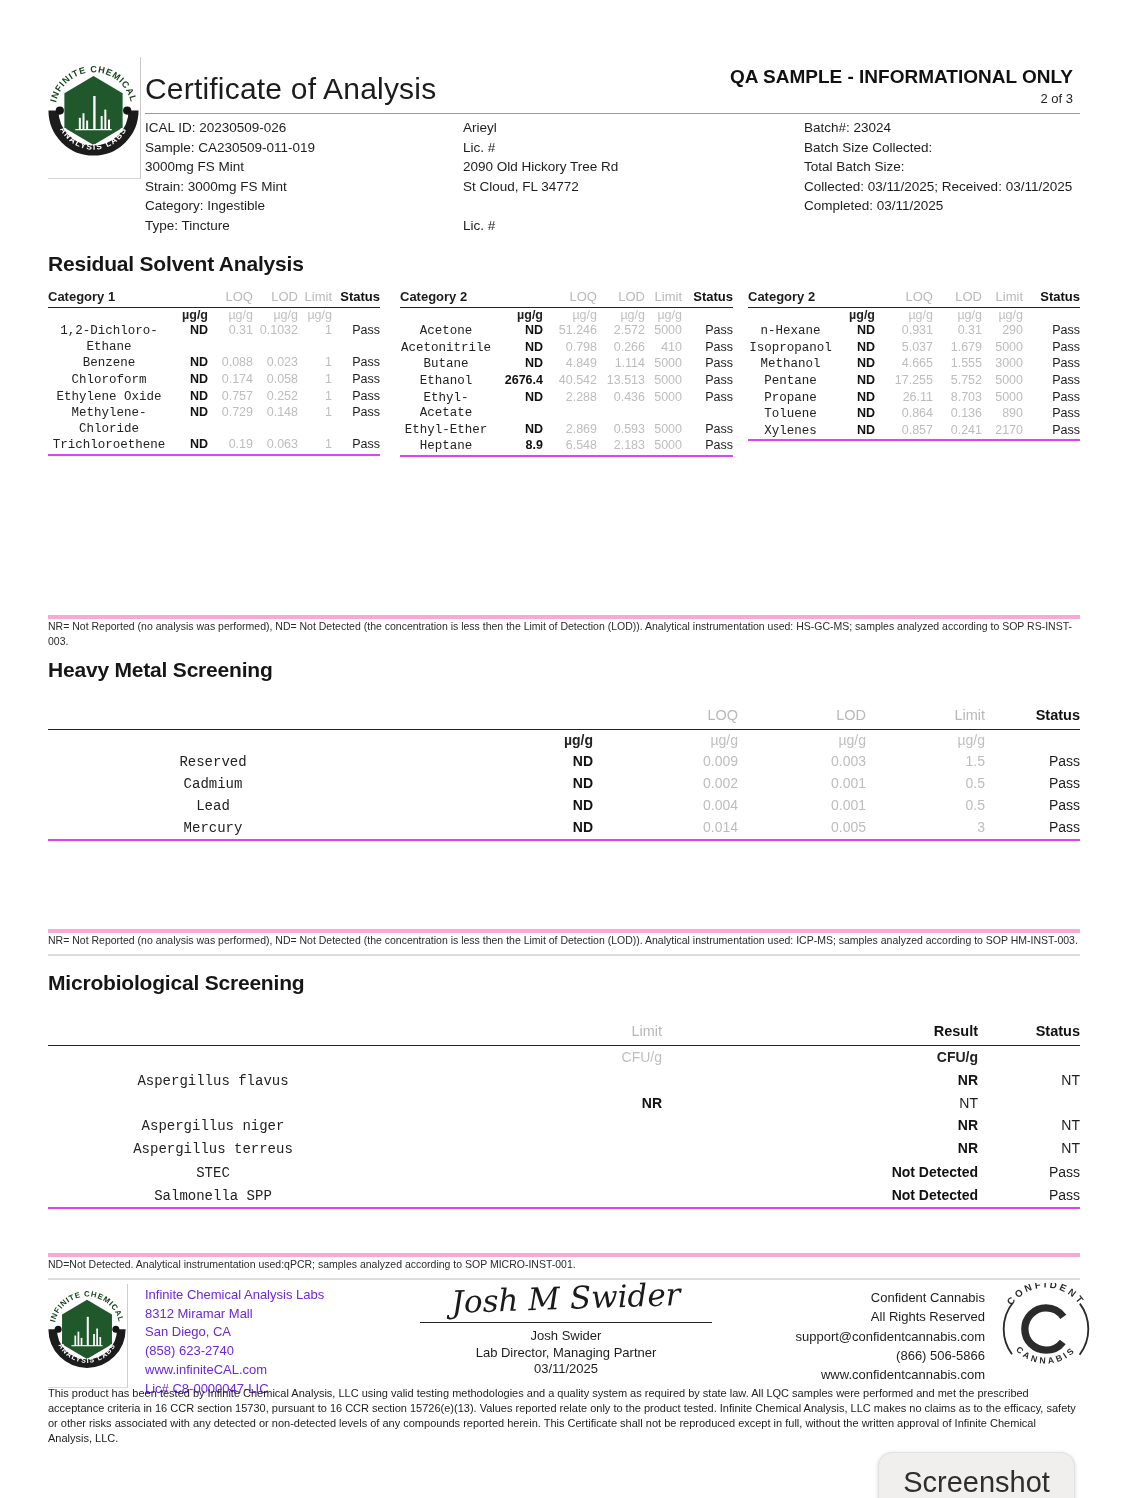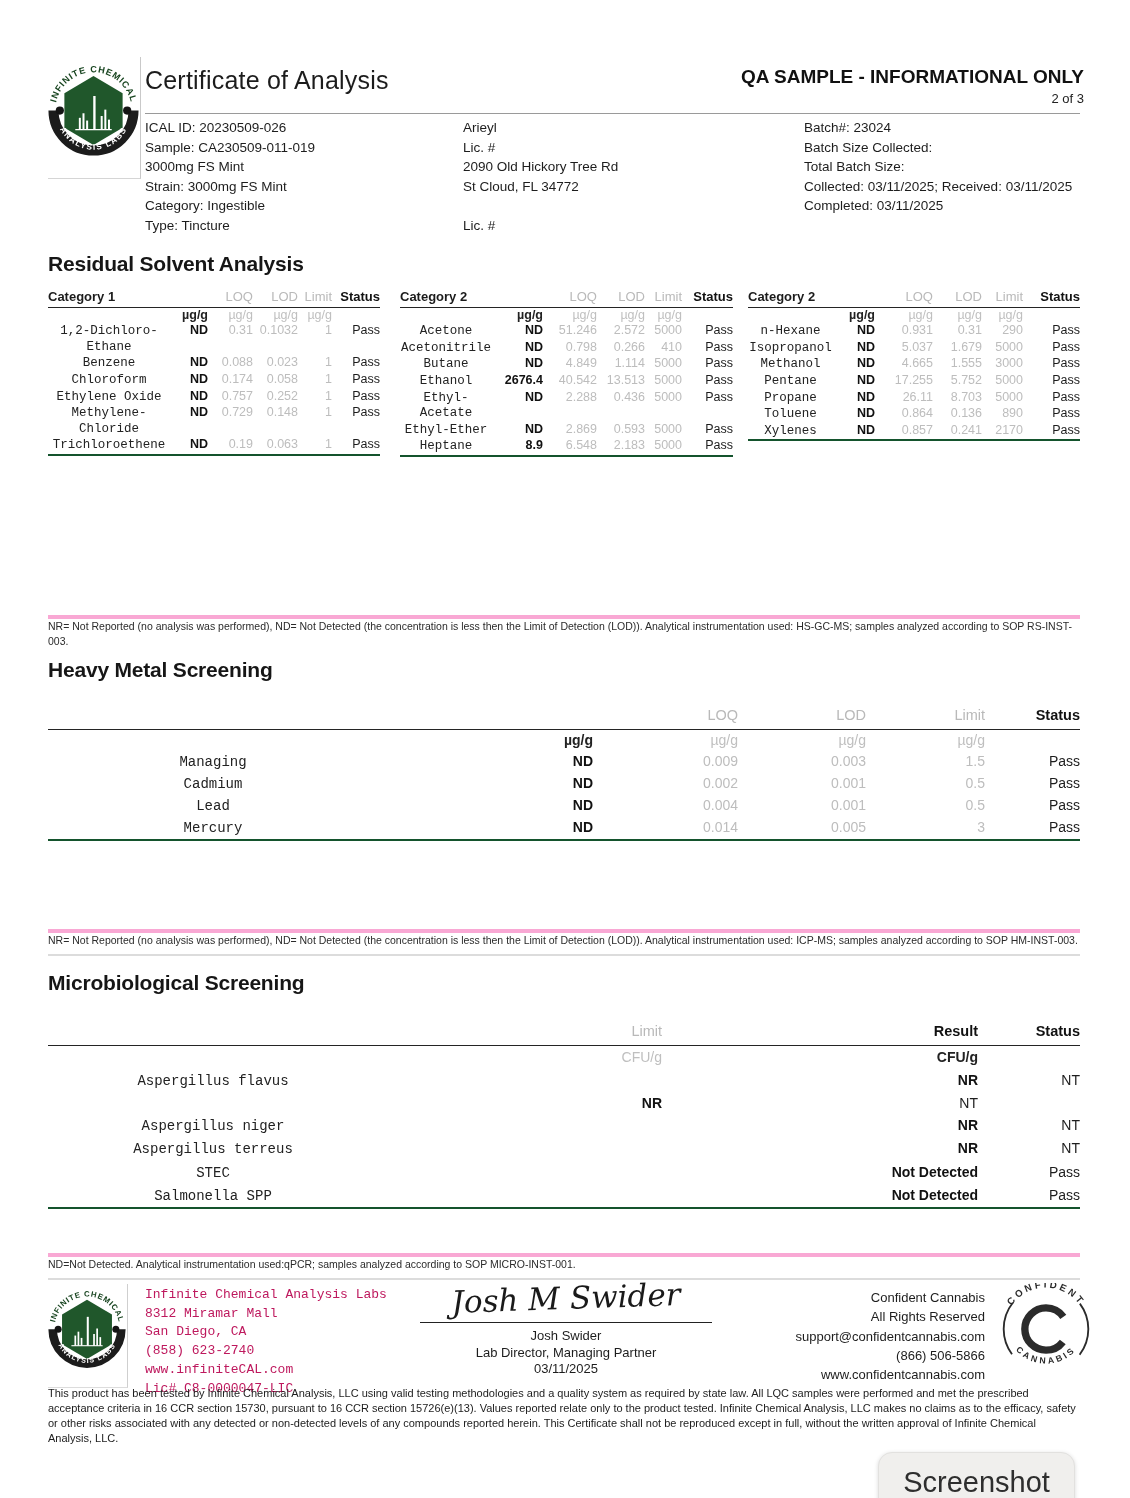--- a/index.html
+++ b/index.html
@@ -3,36 +3,36 @@
 <meta charset="utf-8">
 <style>
   * { margin:0; padding:0; box-sizing:border-box; }
   html,body { background:#fff; }
   body { font-family:"Liberation Sans","DejaVu Sans",sans-serif; color:#1f1f1f; }
   .page { position:relative; width:1130px; height:1498px; background:#fff; overflow:hidden; }
 
   
   .logo-box { position:absolute; left:48px; top:57px; width:93px; height:122px;
               border-right:1px solid #c9c9c9; border-bottom:1px solid #d5d5d5; background:#fff; }
-  .title { position:absolute; left:145px; top:66px; font-size:25px; font-weight:400; color:#1c1c1c; letter-spacing:.2px; }
-  .qa-wrap { position:absolute; right:46px; top:66px; text-align:right; }
+  .title { position:absolute; left:145px; top:72px; font-size:30px; font-weight:400; color:#1c1c1c; letter-spacing:.2px; }
+  .qa-wrap { position:absolute; right:57px; top:66px; text-align:right; }
   .qa { font-size:19px; font-weight:700; color:#111; }
   .pageno { font-size:13px; color:#222; margin-top:3px; }
   .hr-title { position:absolute; left:145px; right:50px; top:113px; border-top:1px solid #9a9a9a; }
   .info { position:absolute; top:118px; font-size:13.5px; line-height:19.5px; color:#1d1d1d; }
   .info div { min-height:19.5px; }
   .col-sample { left:145px; width:300px; }
   .col-client { left:463px; width:290px; }
   .col-batch  { left:804px; width:320px; }
 
   
   .sec-title { position:absolute; left:48px; font-size:21px; font-weight:700; color:#161616; letter-spacing:-.2px; }
 
   
-  .dtable { position:absolute; border-bottom:2px solid #14532d; }
+  .dtable { position:absolute; border-bottom:2px solid #d946ef; }
   .t-row { display:grid; align-items:baseline; }
   .t-head { border-bottom:1.8px solid #242424; padding-bottom:2px; }
   .h-cat { text-align:left; font-weight:700; color:#1b1b1b; }
   .h-gray { text-align:right; color:#b9b9b9; font-weight:400; }
   .h-dark { text-align:right; color:#111; font-weight:700; }
   .u-dark { text-align:right; color:#222; font-weight:600; }
   .u-gray { text-align:right; color:#bfbfbf; }
   .c-name { text-align:center; color:#222;font-family:Liberation Mono, monospace; }
   .c-val { text-align:right; color:#111; font-weight:600; }
   .c-gray { text-align:right; color:#bdbdbd; }
@@ -55,21 +55,21 @@
   .gmi .t-row { line-height:22.3px; }
 
   
   .footnote { position:absolute; left:48px; width:1032px; font-size:10.5px; line-height:14.5px; color:#2b2b2b;
               border-top:4px solid #f9a8d4; padding-top:0; }
   .fn-b { border-bottom:2px solid #dcdcdc; padding-bottom:6px; }
 
   
   .logo-box2 { position:absolute; left:48px; top:1284px; width:80px; height:104px;
                border-right:1px solid #cfcfcf; border-bottom:1px solid #dcdcdc; }
-  .lab-info { position:absolute; left:145px; top:1286px; font-size:13px; line-height:18.7px; color:#be185d;font-family:Liberation Mono, monospace; }
+  .lab-info { position:absolute; left:145px; top:1286px; font-size:13px; line-height:18.7px; color:#6d28d9; }
   .sig-block { position:absolute; left:420px; top:1280px; width:292px; text-align:center; }
   .sig-script { font-family:"DejaVu Serif","Liberation Serif",serif; font-style:italic; font-size:31px;
                 color:#1a1a1a; transform:rotate(-2deg); padding-bottom:4px; }
   .sig-line { border-top:1.8px solid #222; margin-top:2px; padding-top:5px; }
   .sig-name, .sig-title, .sig-date { font-size:13px; line-height:16.5px; color:#1d1d1d; }
   .cc-info { position:absolute; left:735px; top:1288px; width:250px; text-align:right; font-size:13px; line-height:19.3px; color:#1d1d1d; }
   .cc-logo { position:absolute; left:1000px; top:1283px; width:92px; height:92px; }
 
   .disclaimer { position:absolute; left:48px; top:1386px; width:1034px; font-size:11px; line-height:15px; color:#1c1c1c; }
 
@@ -368,21 +368,21 @@
       </div>
       <div class="t-row t-units">
         <span class="u-gray"></span>
         <span class="u-dark">µg/g</span>
         <span class="u-gray">µg/g</span>
         <span class="u-gray">µg/g</span>
         <span class="u-gray">µg/g</span>
         <span class="u-gray"></span>
       </div>
       <div class="t-row t-data">
-        <span class="c-name">Managing</span>
+        <span class="c-name">Reserved</span>
         <span class="c-val">ND</span>
         <span class="c-gray">0.009</span>
         <span class="c-gray">0.003</span>
         <span class="c-gray">1.5</span>
         <span class="c-status">Pass</span>
       </div>
       <div class="t-row t-data">
         <span class="c-name">Cadmium</span>
         <span class="c-val">ND</span>
         <span class="c-gray">0.002</span>

